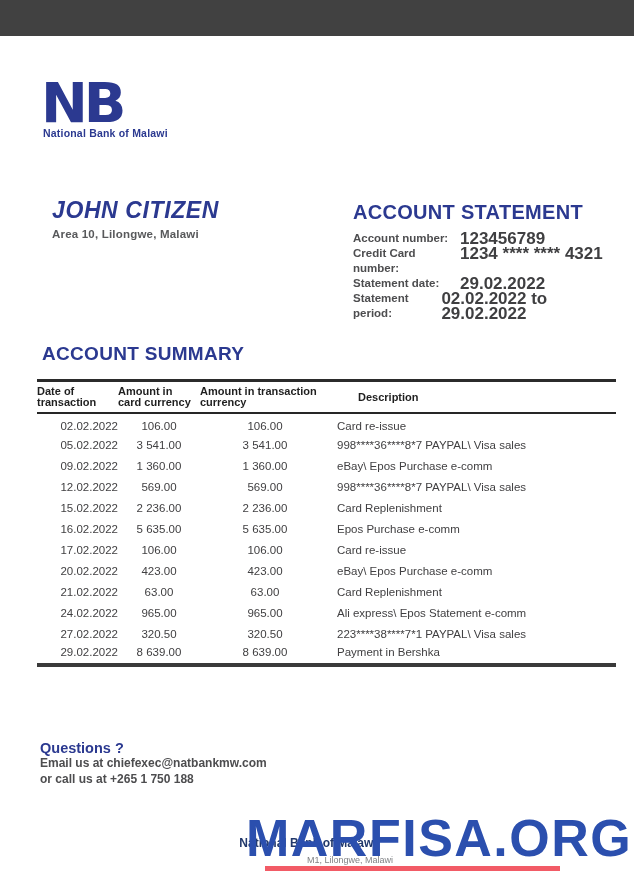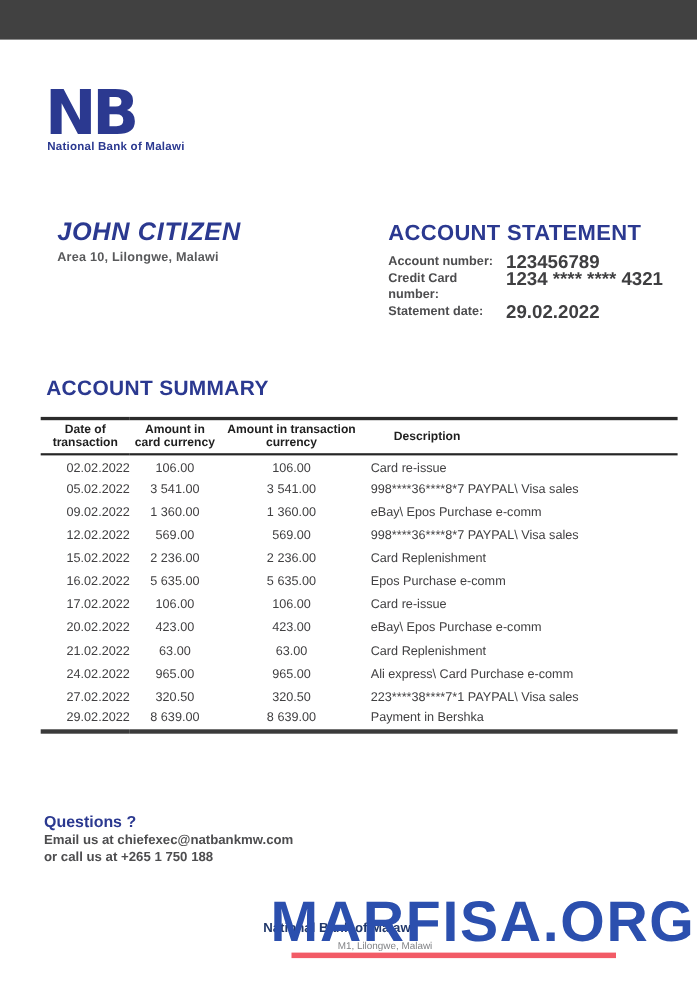--- a/index.html
+++ b/index.html
@@ -33,21 +33,21 @@
   .field-value { font-size:17px; font-weight:bold; color:#3f3f41; }
 
   
   .summary-title { position:absolute; left:42px; top:343px; font-size:19px; font-weight:bold; color:#2b3990; letter-spacing:0.3px; }
 
   .table-wrap { position:absolute; left:37px; top:379px; width:579px; }
   table { width:100%; border-collapse:collapse;
           border-top:3px solid #2b2b2b; border-bottom:4px solid #3a3a3a; }
   thead th {
     font-size:11px; font-weight:bold; color:#1f1f1f; line-height:11px;
-    padding:4px 0 4px; text-align:center; white-space:pre-line; vertical-align:middle;
+    padding:4px 0 4px; text-align:left; white-space:pre-line; vertical-align:middle;
     border-bottom:2px solid #262626;
   }
   thead th:nth-child(1){ width:81px; }
   thead th:nth-child(2){ width:82px; }
   thead th:nth-child(3){ width:130px; }
   thead th:nth-child(4){ text-align:left; padding-left:28px; }
   tbody td { font-size:11.5px; color:#414042; height:21px; vertical-align:middle; }
   tbody td:nth-child(1){ padding-left:13px; text-align:right; }
   tbody td:nth-child(2){ text-align:center; }
   tbody td:nth-child(3){ text-align:center; }
@@ -98,20 +98,24 @@
           <div class="field-value">123456789</div>
         </div>
         <div class="field-row">
           <div class="field-label">Credit Card number:</div>
           <div class="field-value">1234 **** **** 4321</div>
         </div>
         <div class="field-row">
           <div class="field-label">Statement date:</div>
           <div class="field-value">29.02.2022</div>
         </div>
+        <div class="field-row">
+          <div class="field-label">Statement period:</div>
+          <div class="field-value">02.02.2022 to 29.02.2022</div>
+        </div>
       </div>
   </div>
 
   <div class="summary-title">ACCOUNT SUMMARY</div>
 
   <div class="table-wrap">
     <table>
       <thead>
         <tr>
             <th>Date of
@@ -175,21 +179,21 @@
           <tr>
             <td>21.02.2022</td>
             <td>63.00</td>
             <td>63.00</td>
             <td>Card Replenishment</td>
           </tr>
           <tr>
             <td>24.02.2022</td>
             <td>965.00</td>
             <td>965.00</td>
-            <td>Ali express\ Card Purchase e-comm</td>
+            <td>Ali express\ Epos Statement e-comm</td>
           </tr>
           <tr>
             <td>27.02.2022</td>
             <td>320.50</td>
             <td>320.50</td>
             <td>223****38****7*1 PAYPAL\ Visa sales</td>
           </tr>
           <tr>
             <td>29.02.2022</td>
             <td>8 639.00</td>

